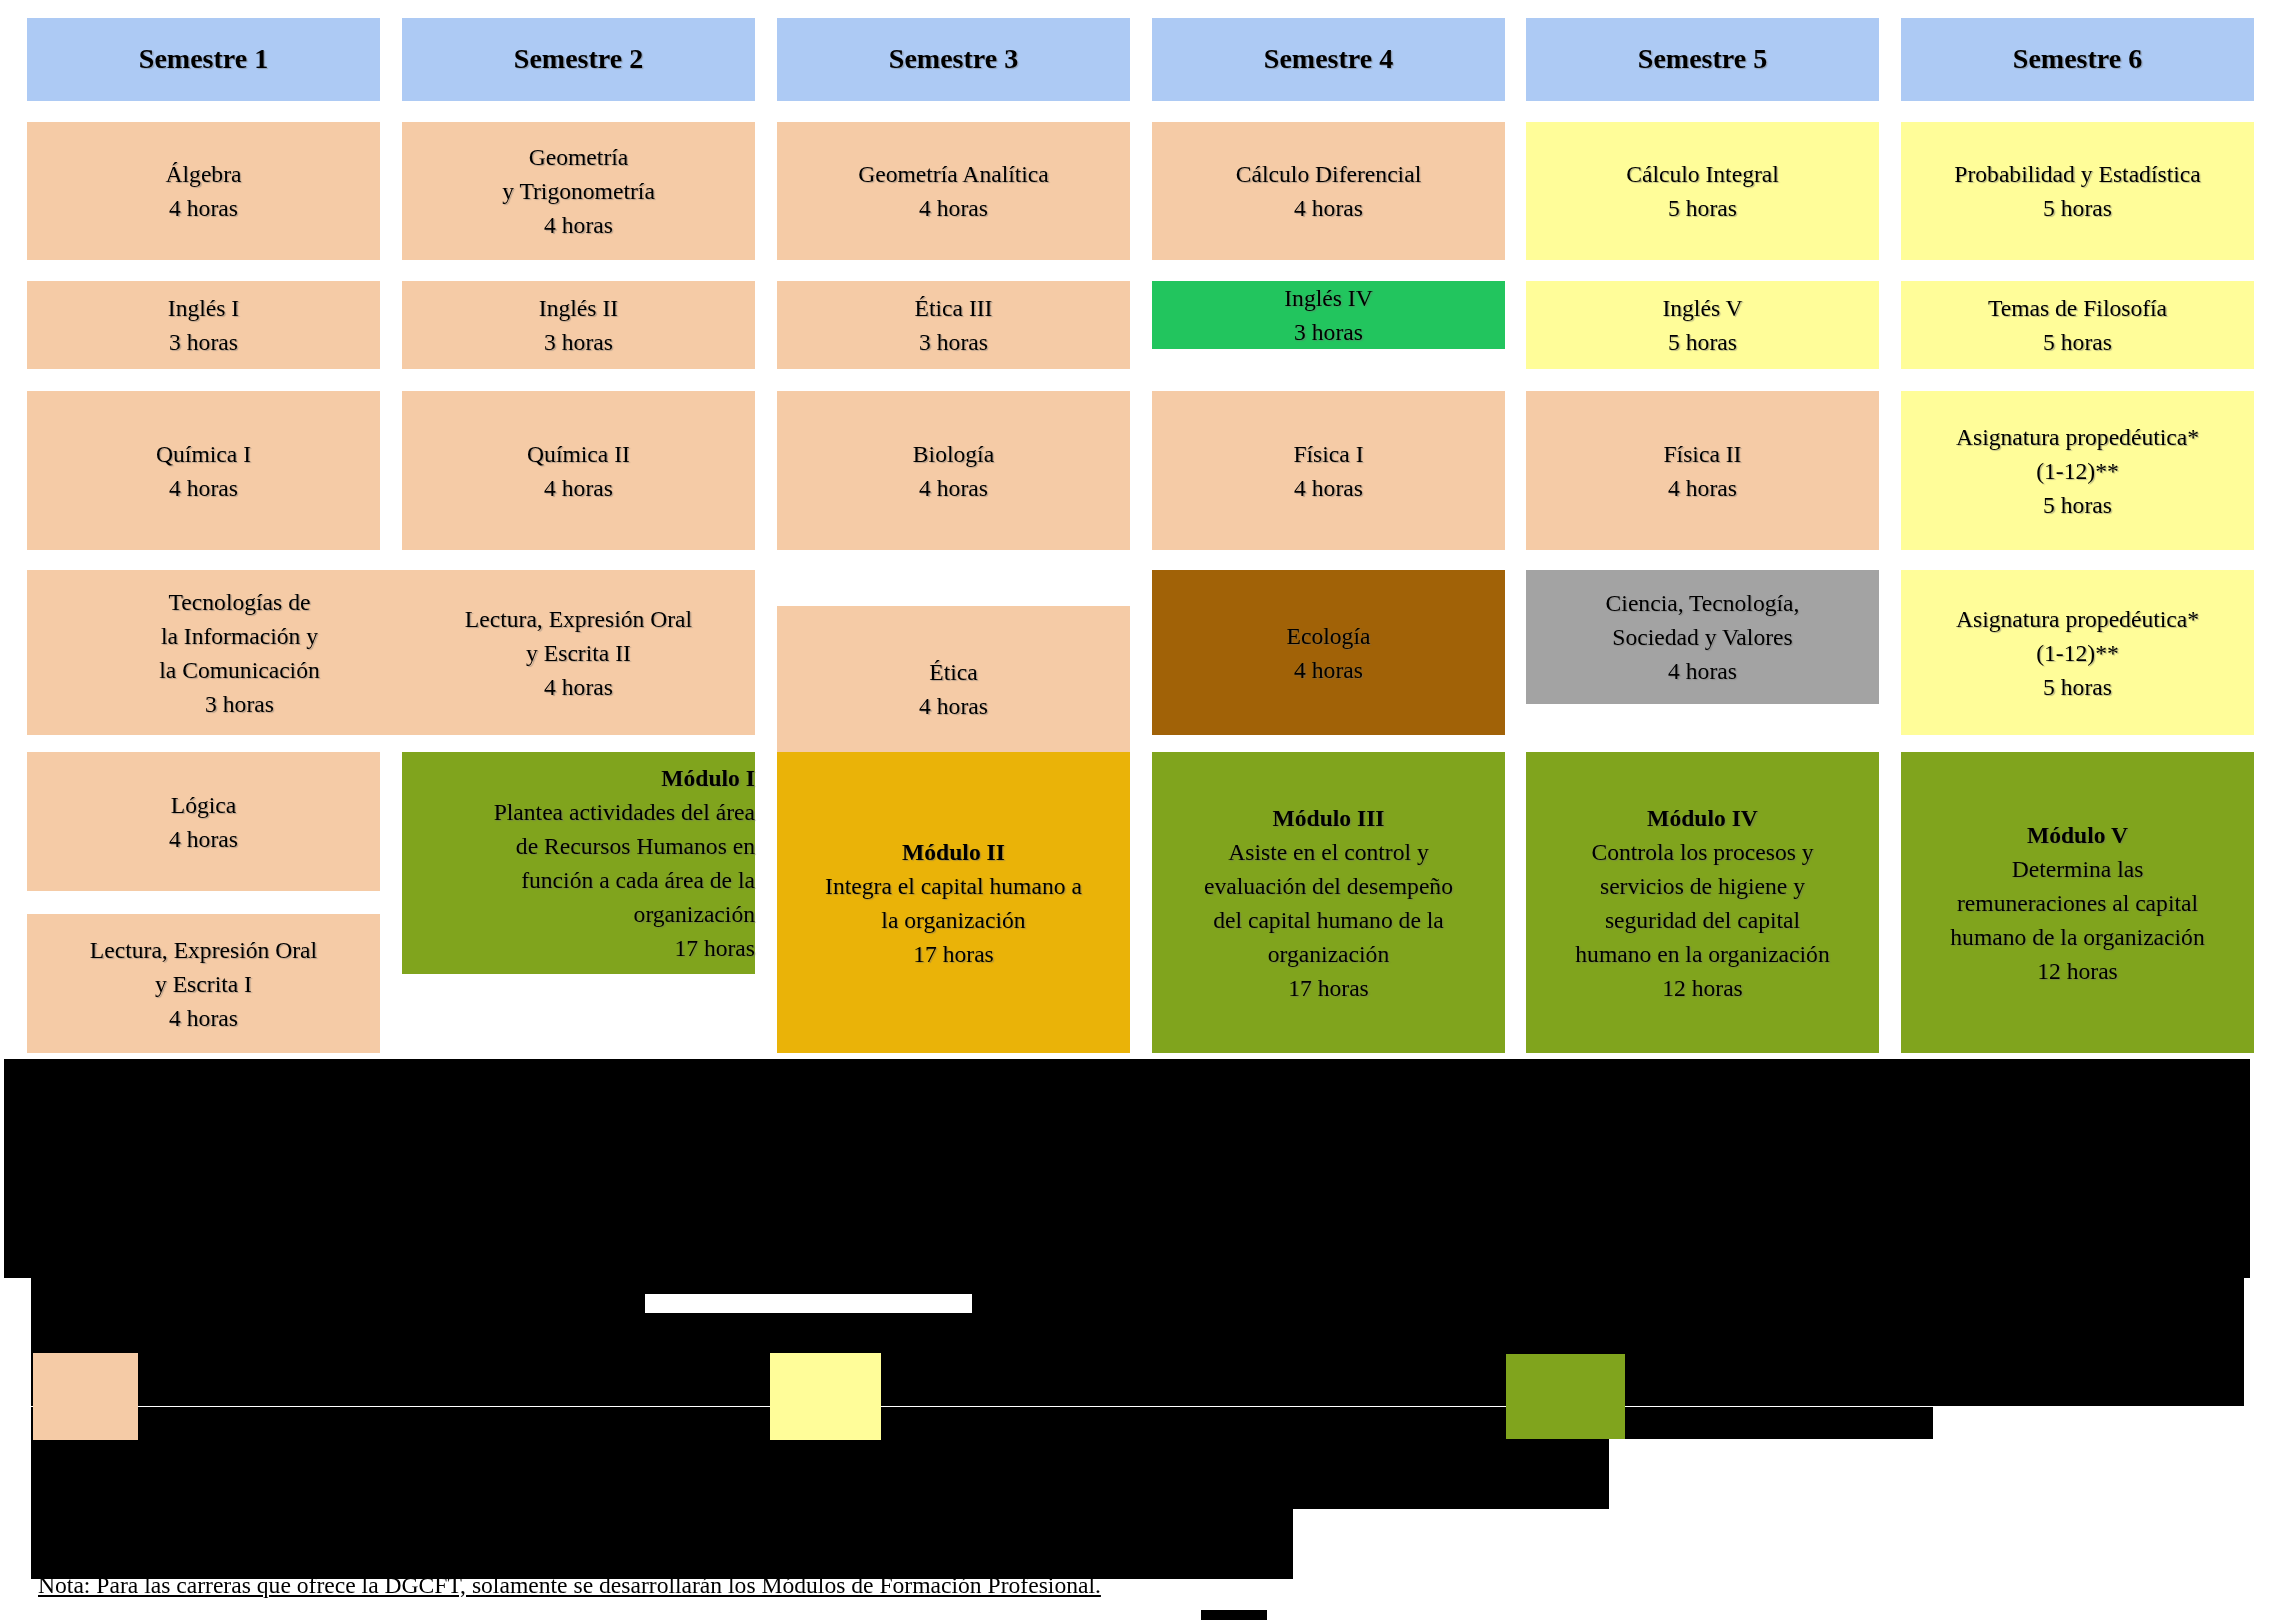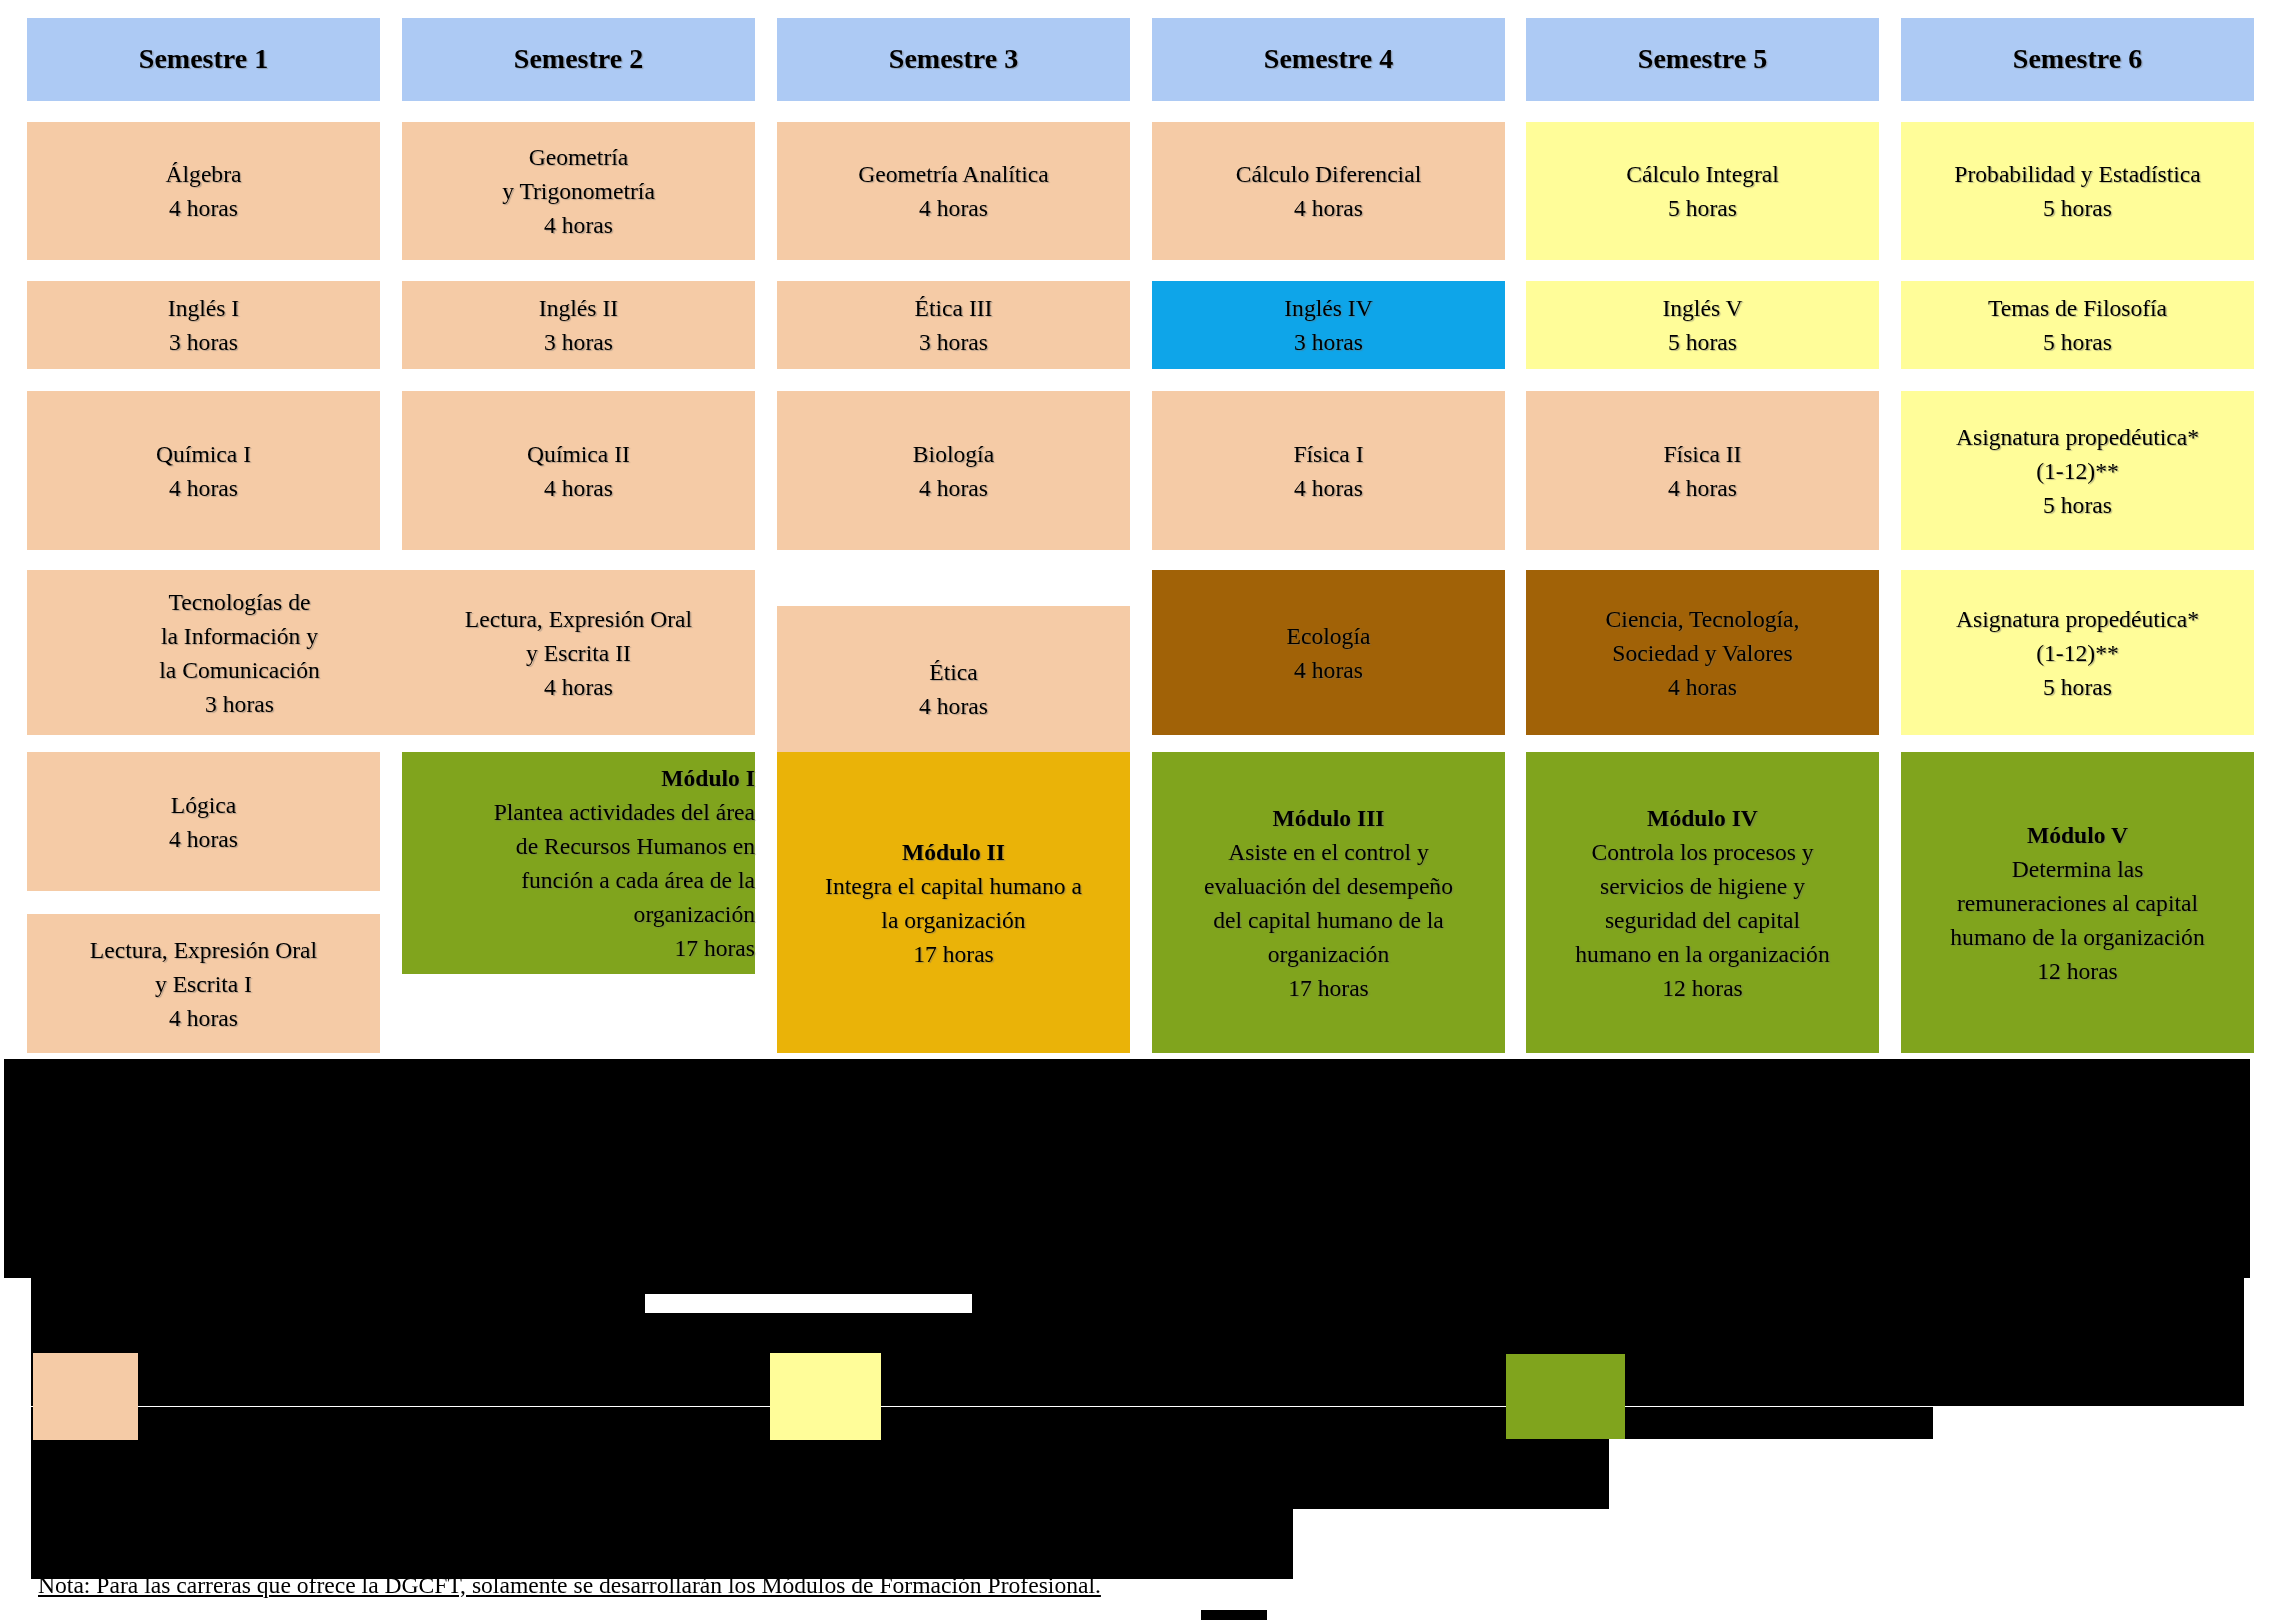--- a/index.html
+++ b/index.html
@@ -113,21 +113,21 @@
         <span class="ln">la organización</span>
         <span class="ln">17 horas</span>
       </div>
       <div class="cell hdr" style="left: 1152px; width: 353px; top: 17.5px; height: 83px; background: rgb(173, 202, 244);">
         <span class="ln">Semestre 4</span>
       </div>
       <div class="cell basic" style="left: 1152px; width: 353px; top: 122px; height: 138px; background: rgb(245, 203, 166);">
         <span class="ln">Cálculo Diferencial</span>
         <span class="ln">4 horas</span>
       </div>
-      <div class="cell basic" style="left: 1152px; width: 353px; top: 281px; height: 88px; background: #0ea5e9;">
+      <div class="cell basic" style="left: 1152px; width: 353px; top: 281px; height: 68px; background: #22c55e;">
         <span class="ln">Inglés IV</span>
         <span class="ln">3 horas</span>
       </div>
       <div class="cell basic" style="left: 1152px; width: 353px; top: 391px; height: 159px; background: rgb(245, 203, 166);">
         <span class="ln">Física I</span>
         <span class="ln">4 horas</span>
       </div>
       <div class="cell basic" style="left: 1152px; width: 353px; top: 570px; height: 165px; background: #a16207;">
         <span class="ln">Ecología</span>
         <span class="ln">4 horas</span>
@@ -148,21 +148,21 @@
         <span class="ln">5 horas</span>
       </div>
       <div class="cell propaedeutic" style="left: 1526px; width: 353px; top: 281px; height: 88px; background: rgb(255, 253, 153);">
         <span class="ln">Inglés V</span>
         <span class="ln">5 horas</span>
       </div>
       <div class="cell basic" style="left: 1526px; width: 353px; top: 391px; height: 159px; background: rgb(245, 203, 166);">
         <span class="ln">Física II</span>
         <span class="ln">4 horas</span>
       </div>
-      <div class="cell basic" style="left: 1526px; width: 353px; top: 570px; height: 165px; background: #a16207;">
+      <div class="cell basic" style="left: 1526px; width: 353px; top: 570px; height: 134px; background: #a3a3a3;">
         <span class="ln">Ciencia, Tecnología,</span>
         <span class="ln">Sociedad y Valores</span>
         <span class="ln">4 horas</span>
       </div>
       <div class="cell module" style="left: 1526px; width: 353px; top: 752px; height: 301px; background: rgb(128, 164, 29);">
         <span class="ln title">Módulo IV</span>
         <span class="ln">Controla los procesos y</span>
         <span class="ln">servicios de higiene y</span>
         <span class="ln">seguridad del capital</span>
         <span class="ln">humano en la organización</span>

